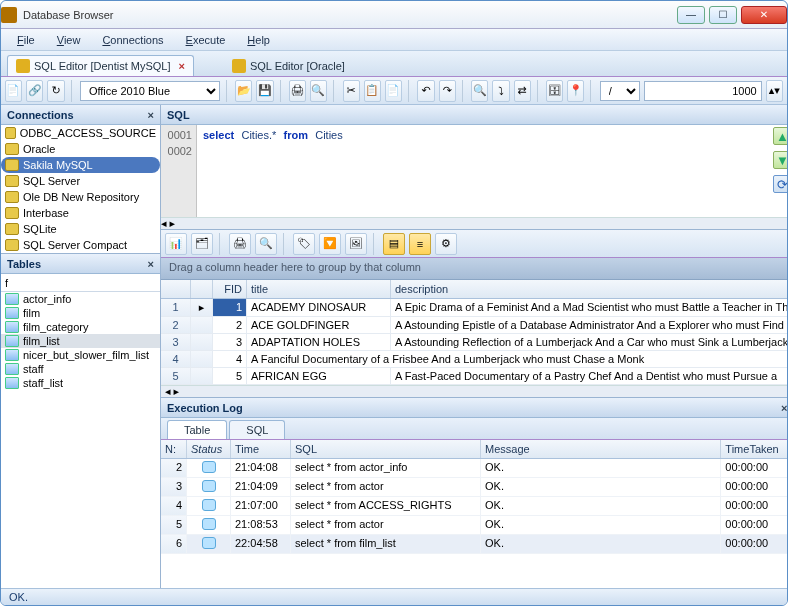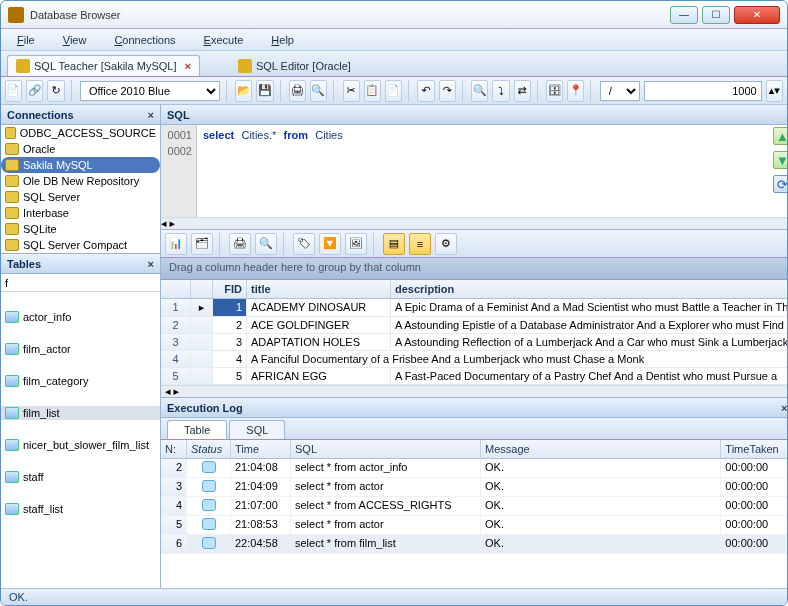--- a/index.html
+++ b/index.html
@@ -1,27 +1,27 @@
 <!DOCTYPE html>
 <html><head>
 <meta charset="utf-8">
 <style>
 * { box-sizing: border-box; margin: 0; padding: 0; font-family: "Segoe UI", Tahoma, sans-serif; font-size: 11px; }
 body { width: 788px; height: 606px; background: #fff; overflow: hidden; border: 1px solid #5b8fc7; border-radius: 6px; }
 
 
-.titlebar { height: 28px; background: linear-gradient(#fdfdfd,#e6eef7); display: flex; align-items: center; padding: 0 7px; border-bottom: 1px solid #aac; border-radius: 6px 6px 0 0;}
+.titlebar { height: 28px; background: linear-gradient(#fdfdfd,#e6eef7); display: flex; align-items: center; padding: 0 0; border-bottom: 1px solid #aac; border-radius: 6px 6px 0 0;}
 .titlebar .appicon { width: 16px; height: 16px; background: #b07000; border-radius: 2px; margin-right: 6px; }
 .titlebar .title { flex: 1; color: #333; }
 .winbtns { display: flex; gap: 4px; }
 .winbtn { width: 28px; height: 18px; border: 1px solid #6a8; border-radius: 3px; background: linear-gradient(#f3f8ff,#cde3f9); display:flex;align-items:center;justify-content:center; color:#234; font-size:10px;}
 .winbtn.close { background: linear-gradient(#f57a6e,#d73b23); border-color:#a22; color:#fff; width:46px;}
 
 
-.menubar { height: 22px; background: linear-gradient(#f4f8fd,#dbe7f5); border-bottom:1px solid #b9cde2; display:flex; align-items:center; padding:0 10px; gap:16px;}
+.menubar { height: 22px; background: linear-gradient(#f4f8fd,#dbe7f5); border-bottom:1px solid #b9cde2; display:flex; align-items:center; padding:0 10px; gap:10px;}
 .menuitem { padding:2px 6px; color:#1a2e4a; }
 .menuitem u { text-decoration: underline; }
 
 
 .edtabs { height: 26px; background: linear-gradient(#eaf2fb,#d1e0f0); border-bottom:1px solid #a8c; display:flex; align-items:flex-end; padding:0 6px; gap:30px;}
 .edtab { display:flex; align-items:center; gap:4px; padding:3px 8px; color:#234; cursor:pointer; }
 .edtab.active { background:#f7faff; border:1px solid #9ab8d8; border-bottom:none; border-radius:3px 3px 0 0;}
 .edtab .sqicon { width:14px; height:14px; background:#e0b020; border-radius:2px; }
 .edtab .x { color:#b33; font-weight:bold; margin-left:4px; }
 
@@ -37,21 +37,21 @@
 .left { width: 160px; border-right:1px solid #9ab4d2; display:flex; flex-direction:column; background:#fbfcfe;}
 .panelhdr { height:20px; background:linear-gradient(#e9f1fb,#c6d8ed); border-bottom:1px solid #9bb8d6; color:#0b2d57; font-weight:bold; padding:2px 6px; display:flex; align-items:center; justify-content:space-between;}
 .panelhdr .x { cursor:pointer; color:#345; }
 .conlist { flex: 0 0 auto; background:#fff; overflow:auto; }
 .conitem { display:flex; align-items:center; gap:4px; padding:2px 4px; cursor:pointer; }
 .conitem.sel { background:#4b78bf; color:#fff; border-radius:8px; }
 .dbicon { width:14px; height:12px; background:#e7c94a; border:1px solid #a88b1a; border-radius:2px; }
 .tablespanel { flex:1; display:flex; flex-direction:column; border-top:1px solid #9ab4d2;}
 .tfilter { height:18px; border:none; border-bottom:1px solid #cdd9e7; padding:2px 4px; width:100%; }
 .tablist { flex:1; overflow:auto; background:#fff; }
-.tabitem { display:flex; align-items:center; gap:4px; padding:1px 4px; cursor:pointer;margin-top:18px; }
+.tabitem { display:flex; align-items:center; gap:4px; padding:1px 4px; cursor:pointer; }
 .tabitem.sel { background:#dbe1e8; }
 .tblicon { width:14px; height:12px; background:linear-gradient(#cfe6ff,#8abef2); border:1px solid #4c8; border-radius:1px; }
 
 .right { flex:1; display:flex; flex-direction:column; position:relative; }
 
 .sqlpane { display:flex; flex-direction:column; border-bottom:1px solid #9ab4d2; position:relative;}
 .sqlbody { display:flex; height:92px; }
 .gutter { width:36px; background:#e8e8e8; border-right:1px solid #c4c4c4; color:#666; font-family:Consolas,monospace; font-size:12px; padding:2px 4px; text-align:right; line-height:16px;}
 .codebox { flex:1; background:#fff; font-family:Consolas,monospace; font-size:12px; padding:2px 6px; line-height:16px; overflow:auto; }
 .kw { color:#0a32b4; font-weight:bold; }
@@ -64,21 +64,21 @@
 
 .gridtoolbar { height:28px; background:linear-gradient(#eef4fb,#d6e4f3); border-bottom:1px solid #a8c; display:flex; align-items:center; padding:0 4px; gap:4px;}
 .gridtoolbar .tbtn.actv { background:linear-gradient(#ffe9a6,#ffd257); border-color:#caa637;}
 
 
 .grouprow { height:22px; background:linear-gradient(#c1d2e6,#a6bcd6); color:#4a586b; padding:3px 8px; border-bottom:1px solid #8aa5c4;}
 
 
 .grid { flex:0 0 auto; overflow:hidden; border-bottom:1px solid #9ab4d2; background:#fff;}
 .gridhdr { display:flex; background:linear-gradient(#f3f7fc,#dfe9f4); border-bottom:1px solid #aac1dc; }
-.gh { border-right:1px solid #c3d2e3; padding:3px 4px; color:#1c3556; font-size:11px; overflow:hidden; white-space:nowrap;font-weight:bold; }
+.gh { border-right:1px solid #c3d2e3; padding:3px 4px; color:#1c3556; font-size:11px; overflow:hidden; white-space:nowrap; }
 .gh.rownum{width:30px;} .gh.sel{width:22px;} .gh.fid{width:34px;text-align:right;} .gh.title{width:144px;} .gh.desc{flex:1;}
 .grow { display:flex; border-bottom:1px solid #e5ebf2; }
 .gc { border-right:1px solid #e5ebf2; padding:2px 4px; overflow:hidden; white-space:nowrap; text-overflow:clip; font-size:11px; }
 .gc.rownum{width:30px; background:linear-gradient(#f3f7fc,#e6eef7); text-align:center; color:#4a6; color:#36547a;} 
 .gc.sel{width:22px; background:linear-gradient(#f3f7fc,#e6eef7); text-align:center;} 
 .gc.fid{width:34px; text-align:right;} .gc.title{width:144px;} .gc.desc{flex:1;}
 .gc.fid.active { background:#2f60a8; color:#fff; }
 .gridfoot { height:12px; background:#e7edf5; border-top:1px solid #cdd; display:flex; align-items:center; padding:0 4px;}
 
 
@@ -116,21 +116,21 @@
   <span class="menuitem"><u>F</u><span></span>ile</span>
   <span class="menuitem"><u>V</u>iew</span>
   <span class="menuitem"><u>C</u>onnections</span>
   <span class="menuitem"><u>E</u>xecute</span>
   <span class="menuitem"><u>H</u>elp</span>
 </div>
 
 <div class="edtabs">
   <div class="edtab active">
     <span class="sqicon"></span>
-    <span>SQL Teacher [Sakila MySQL]</span>
+    <span>SQL Editor [Dentist MySQL]</span>
     <span class="x">×</span>
   </div>
   <div class="edtab">
     <span class="sqicon"></span>
     <span>SQL Editor [Oracle]</span>
   </div>
 </div>
 
 <div class="toolrow">
   <div class="tbtn">📄</div>
@@ -179,25 +179,25 @@
         <div class="conitem">
           <span class="dbicon"></span>
           <span>Oracle</span>
         </div>
         <div class="conitem sel">
           <span class="dbicon"></span>
           <span>Sakila MySQL</span>
         </div>
         <div class="conitem">
           <span class="dbicon"></span>
+          <span>SQL Server</span>
+        </div>
+        <div class="conitem">
+          <span class="dbicon"></span>
           <span>Ole DB New Repository</span>
-        </div>
-        <div class="conitem">
-          <span class="dbicon"></span>
-          <span>SQL Server</span>
         </div>
         <div class="conitem">
           <span class="dbicon"></span>
           <span>Interbase</span>
         </div>
         <div class="conitem">
           <span class="dbicon"></span>
           <span>SQLite</span>
         </div>
         <div class="conitem">
@@ -212,21 +212,21 @@
         <span class="x">×</span>
       </div>
       <input class="tfilter" value="f" style="">
       <div class="tablist" id="tablist">
           <div class="tabitem">
             <span class="tblicon"></span>
             <span>actor_info</span>
           </div>
           <div class="tabitem">
             <span class="tblicon"></span>
-            <span>film_actor</span>
+            <span>film</span>
           </div>
           <div class="tabitem">
             <span class="tblicon"></span>
             <span>film_category</span>
           </div>
           <div class="tabitem sel">
             <span class="tblicon"></span>
             <span>film_list</span>
           </div>
           <div class="tabitem">

